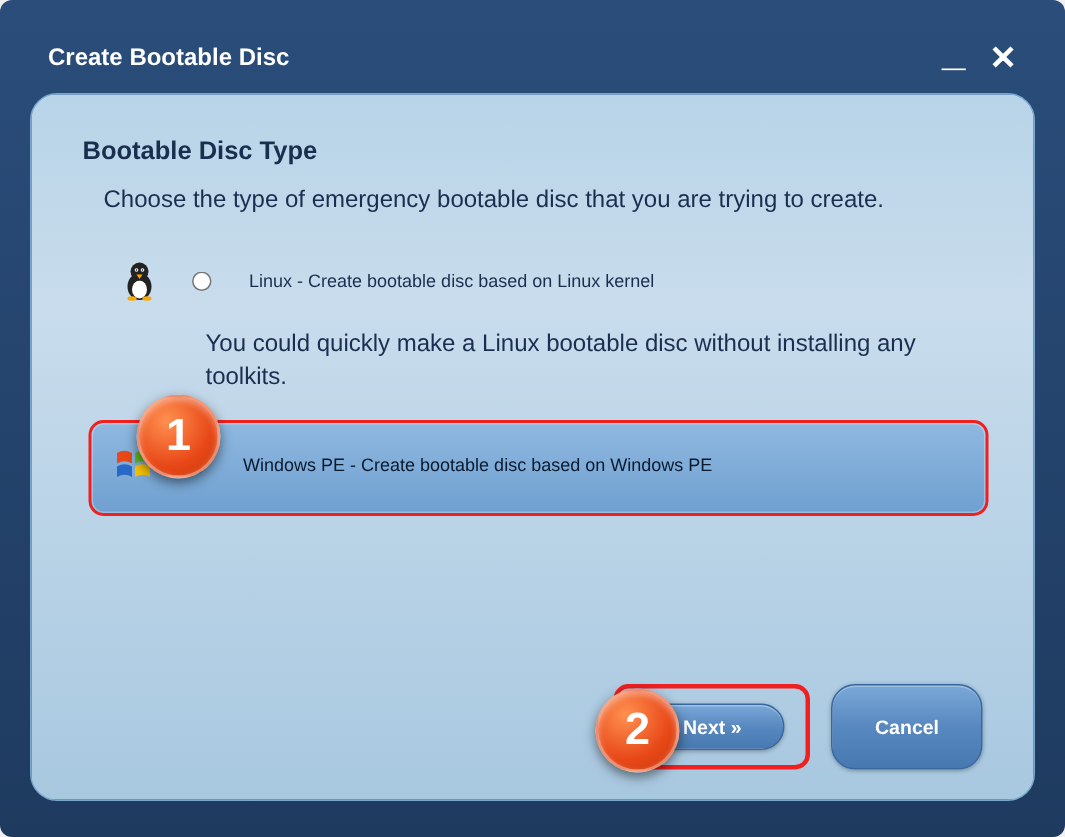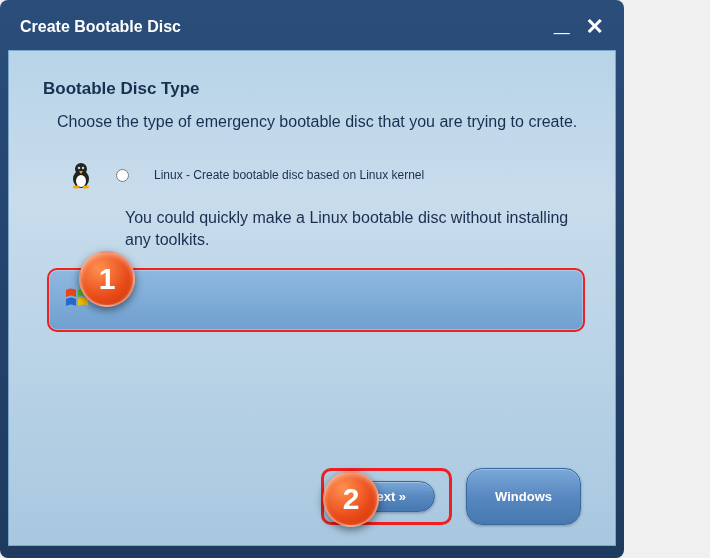--- a/index.html
+++ b/index.html
@@ -4,25 +4,25 @@
   <style>
     * { margin: 0; padding: 0; box-sizing: border-box; }
     body {
       font-family: Arial, sans-serif;
       background: #f0f0f0;
       width: 710px;
       height: 558px;
       overflow: hidden;
     }
     .window {
-      width: 624px;
+      width: 710px;
       height: 558px;
       background: linear-gradient(to bottom, #2a4d7a 0%, #1e3a5f 100%);
       border-radius: 8px;
-      padding: 8px;
+      padding: 20px;
       position: relative;
     }
     .titlebar {
       display: flex;
       justify-content: space-between;
       align-items: center;
       padding: 8px 12px 12px 12px;
       color: #fff;
     }
     .titlebar-title {
@@ -37,21 +37,21 @@
     .min-btn, .close-btn {
       color: #fff;
       font-size: 22px;
       font-weight: bold;
       cursor: pointer;
       line-height: 1;
     }
     .min-btn { font-size: 28px; margin-top: -10px; }
     .content {
       background: linear-gradient(to bottom, #b8d4e8 0%, #c8dcec 30%, #a8c8e0 100%);
-      border-radius: 0;
+      border-radius: 18px;
       height: calc(100% - 46px);
       padding: 28px 34px 20px 34px;
       position: relative;
       border: 1px solid #7aa8cc;
     }
     .section-title {
       color: #1a2f4f;
       font-size: 17px;
       font-weight: bold;
       margin-bottom: 14px;
@@ -197,26 +197,27 @@
       <div class="option-row">
         <span class="option-icon windows-icon">
           <svg width="28" height="28" viewBox="0 0 28 28">
             <path d="M3 6 Q8 3 13 6 L13 13 Q8 10 3 13 Z" fill="#e84818"></path>
             <path d="M15 6 Q20 3 25 6 L25 13 Q20 10 15 13 Z" fill="#60b820"></path>
             <path d="M3 15 Q8 12 13 15 L13 22 Q8 19 3 22 Z" fill="#2868c8"></path>
             <path d="M15 15 Q20 12 25 15 L25 22 Q20 19 15 22 Z" fill="#f8c000"></path>
           </svg>
         </span>
         <input type="radio" name="disctype" checked="" style="">
+        <span class="option-label">Windows PE - Create bootable disc based on Windows PE</span>
       </div>
     </div>
 
     <div class="buttons">
       <div class="next-wrap">
         <button class="btn">Next  »</button>
       </div>
-      <button class="btn">Windows</button>
+      <button class="btn">Cancel</button>
     </div>
 
     <div class="callout callout-1">1</div>
     <div class="callout callout-2">2</div>
   </div>
 </div>
 
 </body></html>

